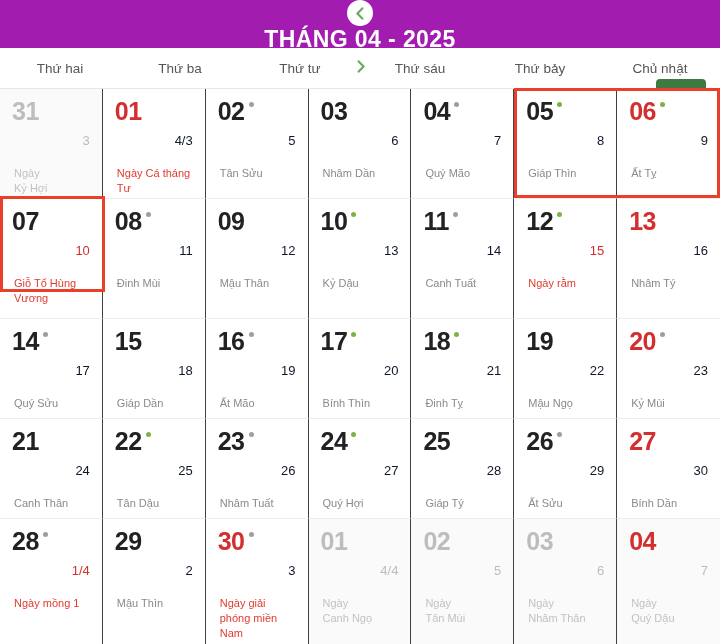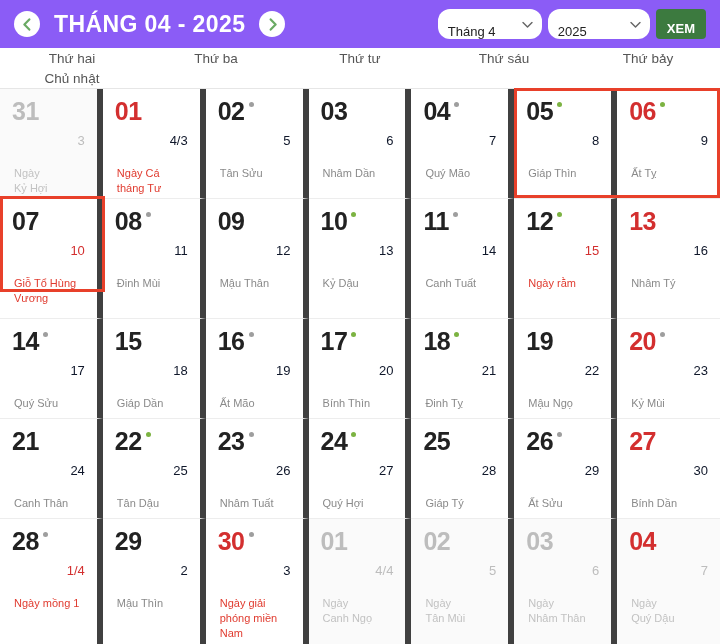--- a/index.html
+++ b/index.html
@@ -6,25 +6,26 @@
   html, body {
     width: 720px; height: 644px;
     font-family: "Liberation Sans", sans-serif;
     background: #ffffff;
     overflow: hidden;
   }
 
   
   .topbar {
     height: 48px;
-    background: #8b5cf6;
+    background: #a21caf;
     display: flex;
     align-items: center;
     padding: 0 14px;
     position: relative;
+    flex-direction: column;
   }
   .nav-arrow {
     width: 26px; height: 26px;
     border-radius: 50%;
     background: #ffffff;
     display: flex; align-items: center; justify-content: center;
     flex: 0 0 auto;
     cursor: pointer;
   }
   .nav-arrow svg { display: block; }
@@ -71,42 +72,42 @@
     border-radius: 4px;
     height: 30px;
     padding: 12px 11px;
     cursor: pointer;
     font-family: "Liberation Sans", sans-serif;
   }
 
   
   .weekdays {
     display: grid;
-    grid-template-columns: repeat(5, 1fr);
+    grid-template-columns: repeat(6, 1fr);
     height: 40px;
     background: #ffffff;
   }
   .weekday {
     display: flex;
     align-items: center;
     justify-content: center;
     font-size: 13.5px;
     color: #555555;
   }
 
   
   .grid {
     display: grid;
     grid-template-columns: repeat(7, 1fr);
     grid-template-rows: 110px 120px 100px 100px 126px;
     border-top: 1px solid #e6e6e6;
   }
   .cell {
     position: relative;
-    border-right: 6px solid #404040;
+    border-right: 1px solid #404040;
     border-bottom: 1px solid #ededed;
     padding: 10px 12px 6px 12px;
     background: #ffffff;
     overflow: hidden;
   }
   .cell:nth-child(7n) { border-right: none; }
   .cell.other { background: #fafafa; }
 
   .day-row {
     display: flex;

